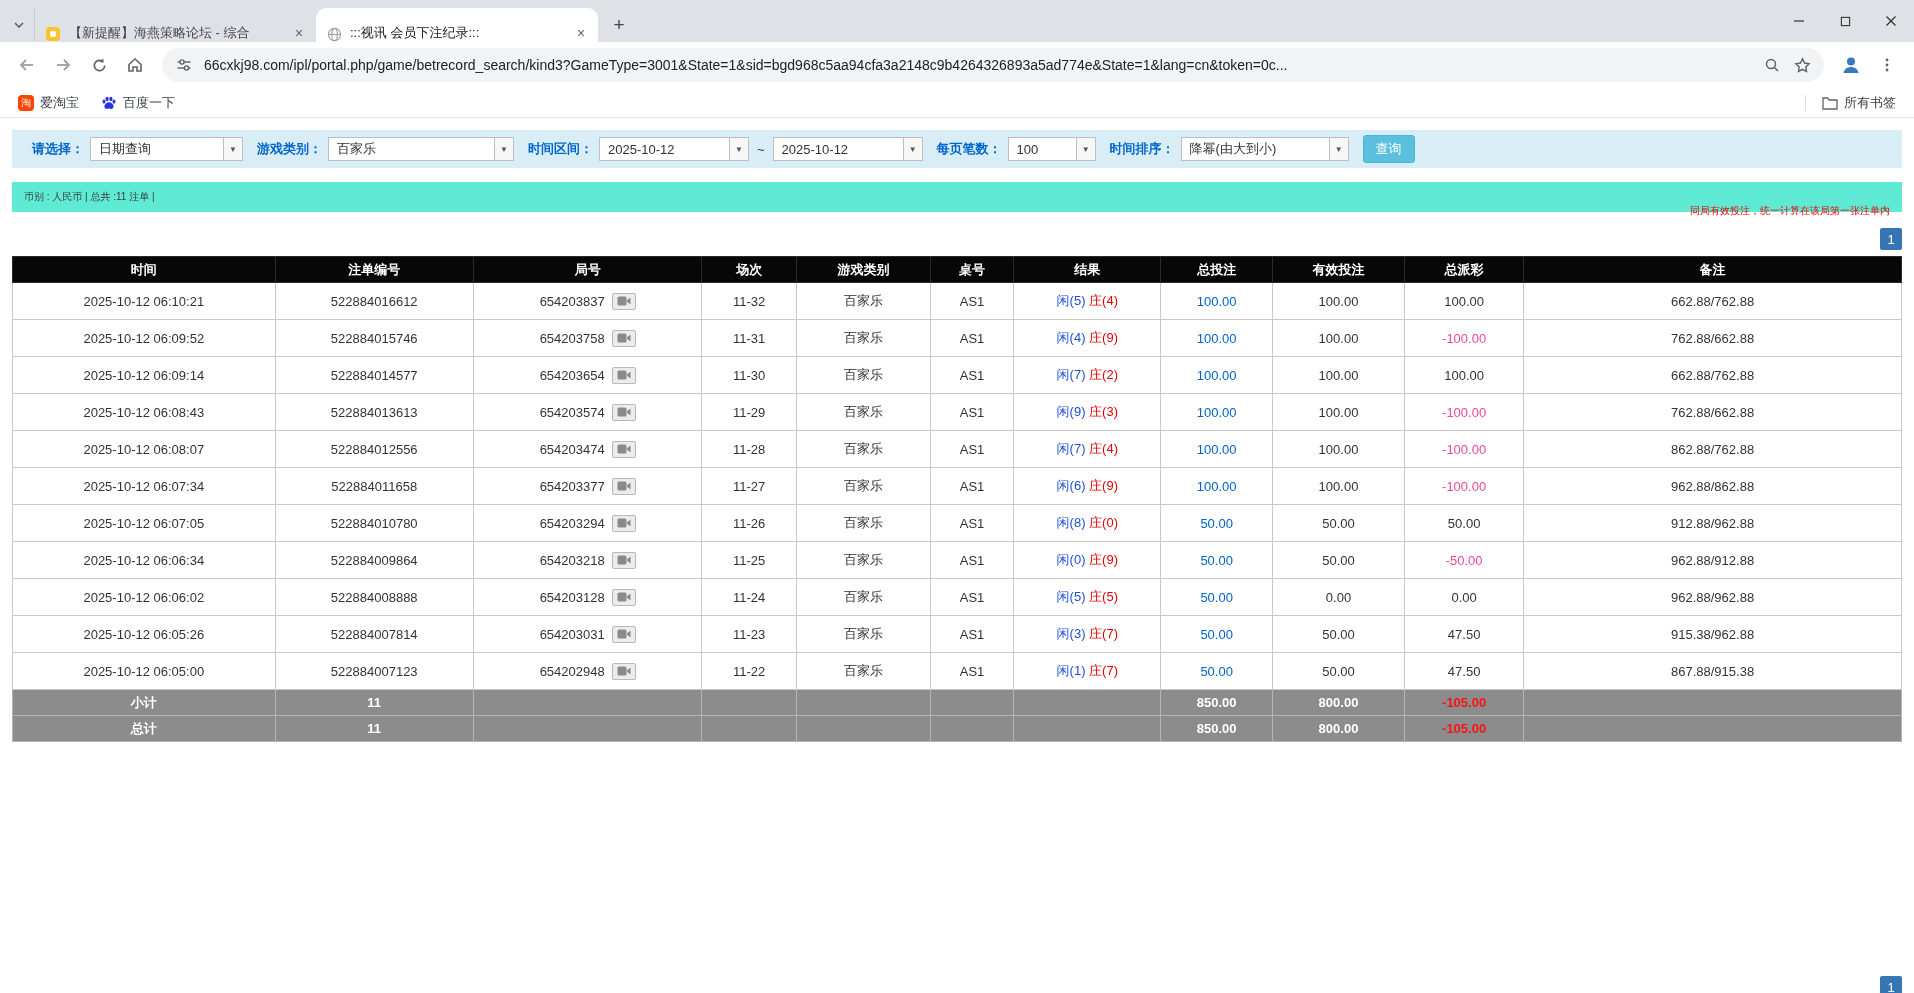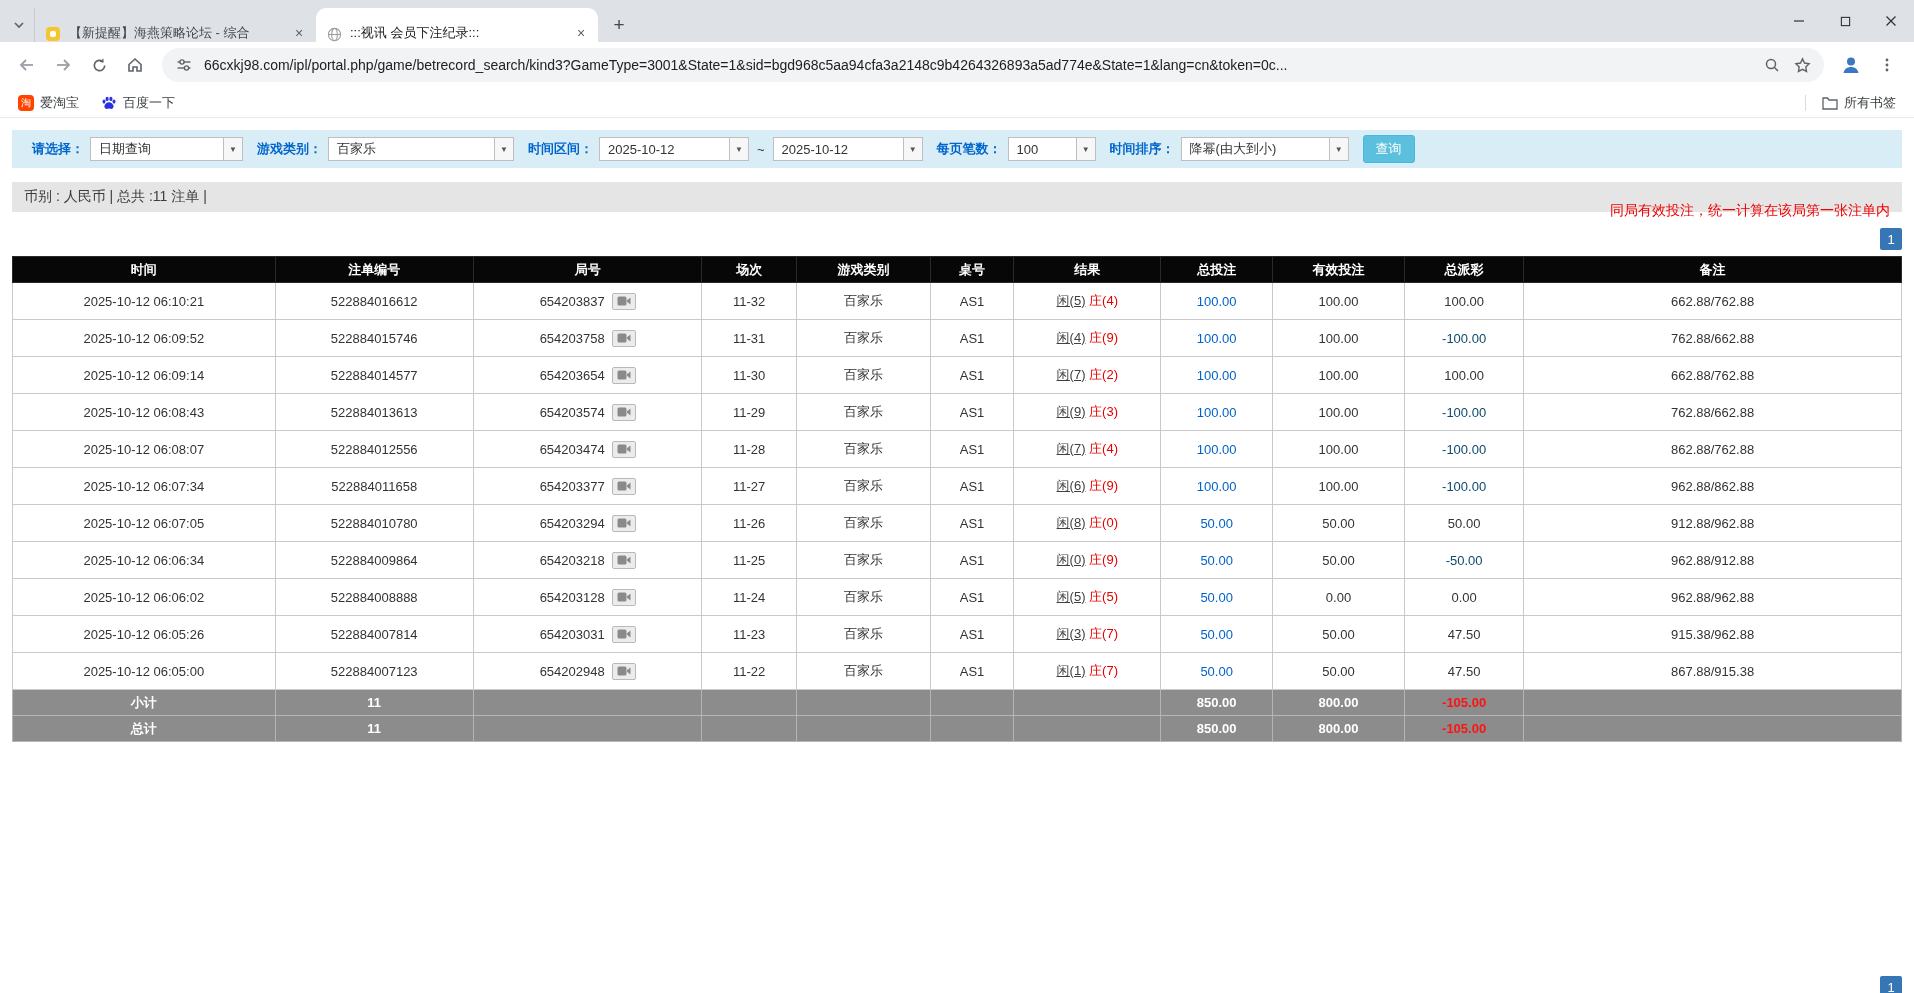--- a/index.html
+++ b/index.html
@@ -96,22 +96,22 @@
     width: 19px; border-left: 1px solid #bfbfbf; background: #f7f7f7;
     display: flex; align-items: center; justify-content: center; font-size: 8px; color: #555;
   }
   .tilde { margin: 0 8px; color: #333; }
   .btn-search {
     margin-left: 14px; background: #5bc0de; border: 1px solid #46b8da; color: #fff;
     font-size: 13px; padding: 4px 12px; border-radius: 3px; cursor: pointer;
   }
 
   .greenbar {
-    margin-top: 14px; height: 30px; background: #e5e5e5;
-    display: flex; align-items: center; justify-content: space-between; padding: 0 12px; font-size: 14px;
+    margin-top: 14px; height: 30px; background: #5eead4;
+    display: flex; align-items: center; justify-content: space-between; padding: 0 12px; font-size: 10px;
   }
   .greenbar .gb-left { color: #3c3c3c; }
   .greenbar .gb-right { color: #f00000; margin-top: 28px; }
 
   .pag-row { margin-top: 16px; display: flex; justify-content: flex-end; }
   .pag-btn {
     min-width: 22px; height: 22px; background: #3776b5; color: #fff; font-size: 13px;
     display: flex; align-items: center; justify-content: center; border-radius: 2px; padding: 0 4px;
   }
   .pag-bottom { position: absolute; right: 12px; top: 976px; }
@@ -125,24 +125,24 @@
   }
   .bet-table td {
     border: 1px solid #c9c9c9; height: 37px; text-align: center; color: #333;
     overflow: hidden; white-space: nowrap;
   }
   .round-wrap { display: inline-flex; align-items: center; gap: 7px; }
   .cam-chip {
     display: inline-flex; align-items: center; justify-content: center;
     width: 24px; height: 17px; background: #ececec; border: 1px solid #b9b9b9; border-radius: 2px;
   }
-  .res-p { color: #404040; text-decoration: underline; }
+  .res-p { color: #1d4ed8; }
   .res-b { color: #e60000; }
   .bet-link { color: #0062cc; cursor: pointer; }
-  .neg { color: #0c4a6e; }
+  .neg { color: #ec4899; }
   tr.sum-row td {
     background: #8c8c8c; color: #fff; height: 26px; border: 1px solid #b5b5b5; font-weight: bold;
   }
   tr.sum-row td .neg, tr.sum-row td.neg { color: #ff1212; }
 </style>
 </head>
 <body>
 
 <div class="tabstrip">
   <div class="tab-search">

